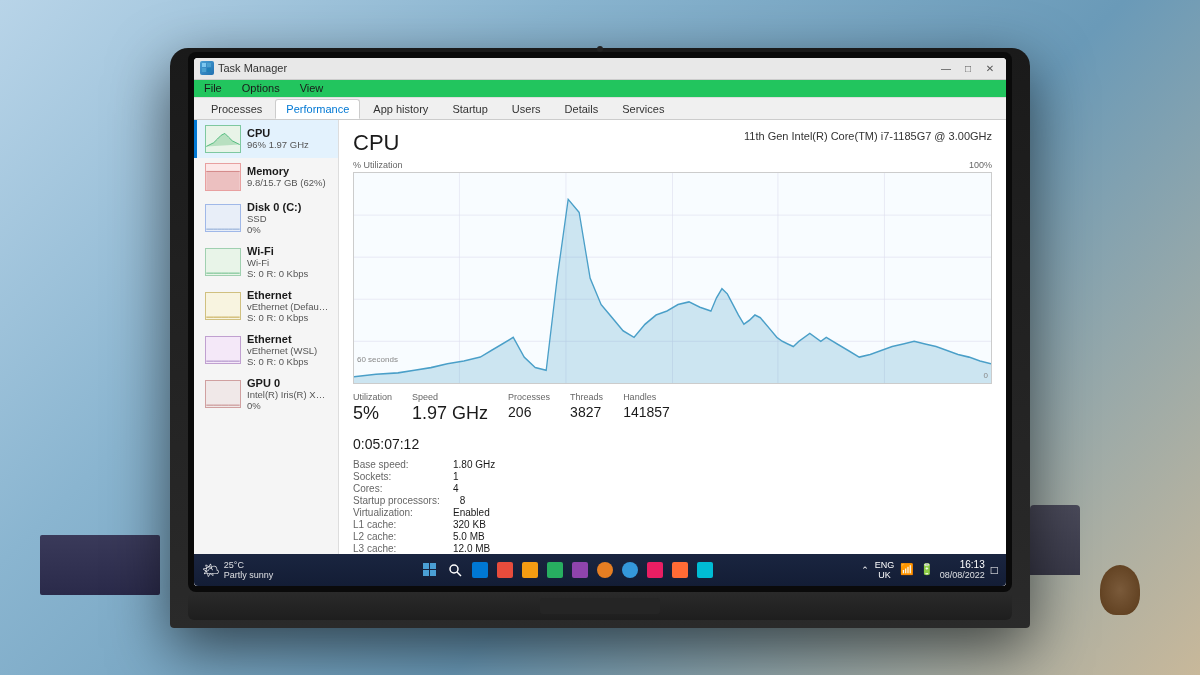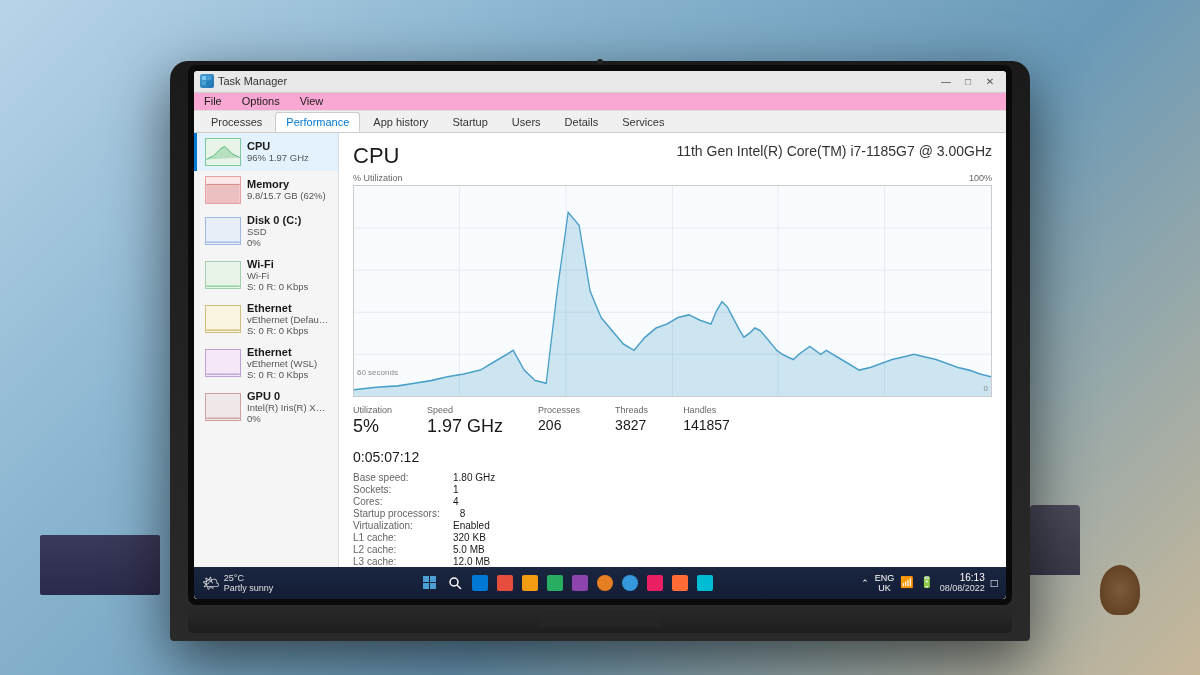--- a/index.html
+++ b/index.html
@@ -29,21 +29,20 @@
       width: 860px;
       height: 580px;
       background: linear-gradient(180deg, #1a1a1a 0%, #2a2a2a 100%);
       border-radius: 18px 18px 4px 4px;
       box-shadow: 0 20px 60px rgba(0,0,0,0.6);
       z-index: 1;
       display: flex;
       flex-direction: column;
       align-items: flex-start;
       padding: 4px 18px 8px;
-      margin-top: 13px;
     }
 
     .laptop-screen-bezel {
       width: 100%;
       flex: 1;
       background: #0a0a0a;
       border-radius: 8px;
       padding: 6px;
       position: relative;
     }
@@ -146,21 +145,21 @@
       align-items: center;
       justify-content: center;
       font-size: 10px;
       color: #555;
       border-radius: 2px;
     }
 
     
     .menu-bar {
       height: 18px;
-      background: #f9a8d4;
+      background: #22c55e;
       display: flex;
       align-items: center;
       padding: 0 6px;
       gap: 12px;
       border-bottom: 1px solid #ddd;
     }
 
     .menu-item {
       font-size: 11px;
       color: #1a1a1a;
@@ -285,21 +284,21 @@
       margin-bottom: 4px;
     }
 
     .content-title {
       font-size: 22px;
       font-weight: 300;
       color: #1a1a1a;
     }
 
     .cpu-model {
-      font-size: 14px;
+      font-size: 11px;
       color: #333;
       text-align: right;
     }
 
     .graph-label {
       font-size: 9px;
       color: #666;
       display: flex;
       justify-content: space-between;
       margin-bottom: 2px;
@@ -317,21 +316,21 @@
     }
 
     .cpu-graph-svg {
       width: 100%;
       height: 100%;
     }
 
     
     .stats-grid {
       display: flex;
-      gap: 35px;
+      gap: 20px;
       margin-bottom: 8px;
     }
 
     .stat-col {
       display: flex;
       flex-direction: column;
       gap: 2px;
     }
 
     .stat-label {

